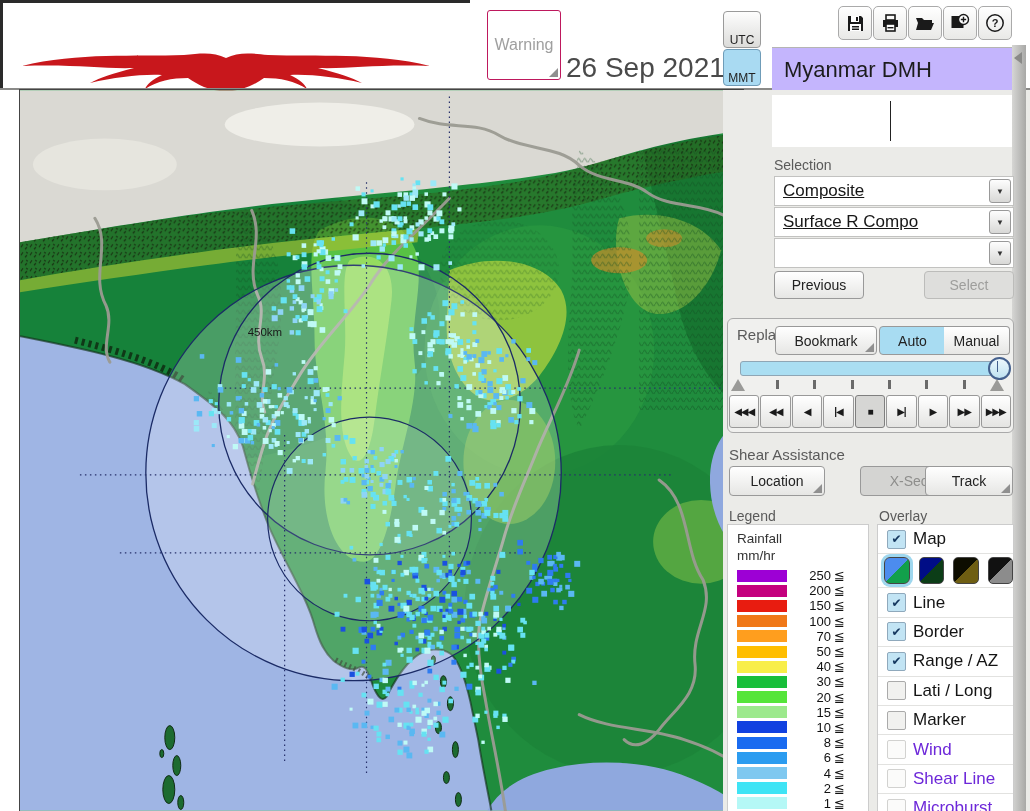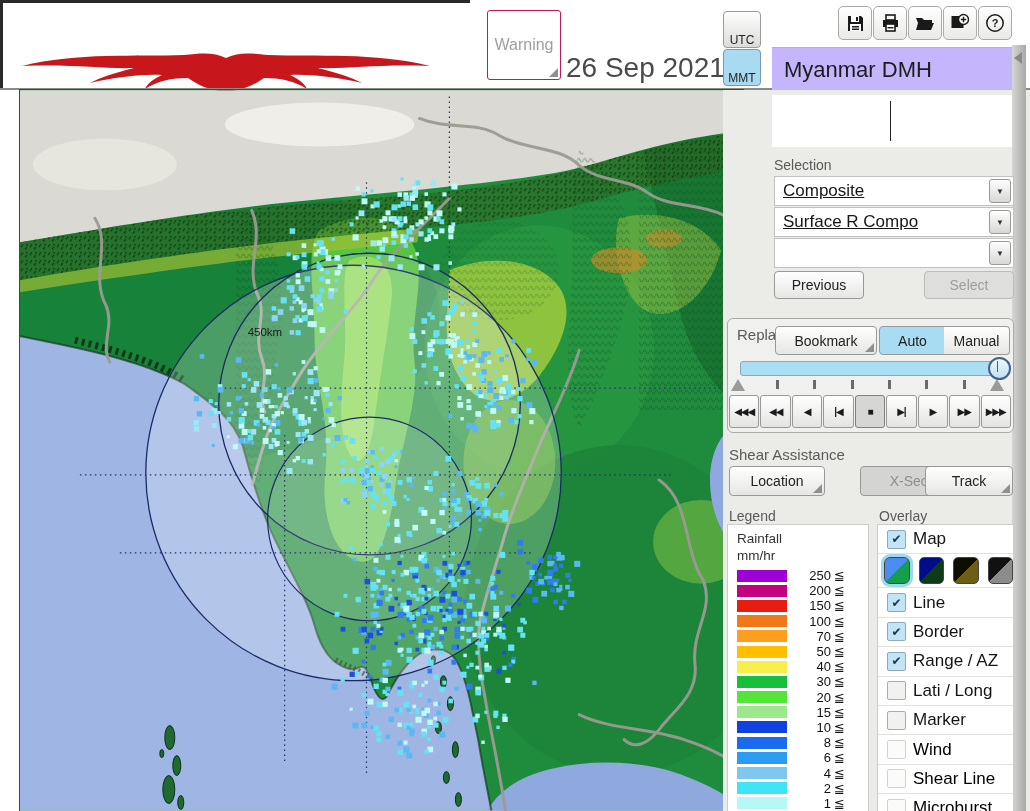--- a/index.html
+++ b/index.html
@@ -94,21 +94,21 @@
   .lrow .lsuf{font-size:13px;color:#111;margin-left:3px;}
 
   #overlay-card{position:absolute;left:877px;top:524px;width:135px;height:287px;background:#fff;border:1px solid #ccc;}
   .orow{display:flex;align-items:center;height:28.4px;border-top:1px solid #e2e2e0;padding-left:9px;}
   .orow:first-child{border-top:none;}
   .cb{width:17px;height:17px;border:1px solid #8fa9bc;border-radius:2px;background:#c2e4f4;
         display:flex;align-items:center;justify-content:center;font-size:12px;font-weight:bold;color:#14365e;}
   .cb.un{background:#f1f1ef;border-color:#aaa;}
   .cb.dis{background:#fbfbfa;border-color:#d2d2d0;}
   .olabel{font-size:17px;color:#141414;margin-left:7px;white-space:nowrap;}
-  .olabel.dis{color:#000000;}
+  .olabel.dis{color:#6d28d9;}
   #stylerow{display:flex;align-items:center;height:33px;border-top:1px solid #e2e2e0;padding-left:6px;gap:9px;}
   .mapstyle{width:25px;height:25px;border-radius:5px;border:1px solid #444;}
   .mapstyle.sel{box-shadow:0 0 0 3px #9ed7ee;border-radius:6px;}
 </style>
 </head>
 <body>
 
 <div id="stage">
 
   <div id="header">

